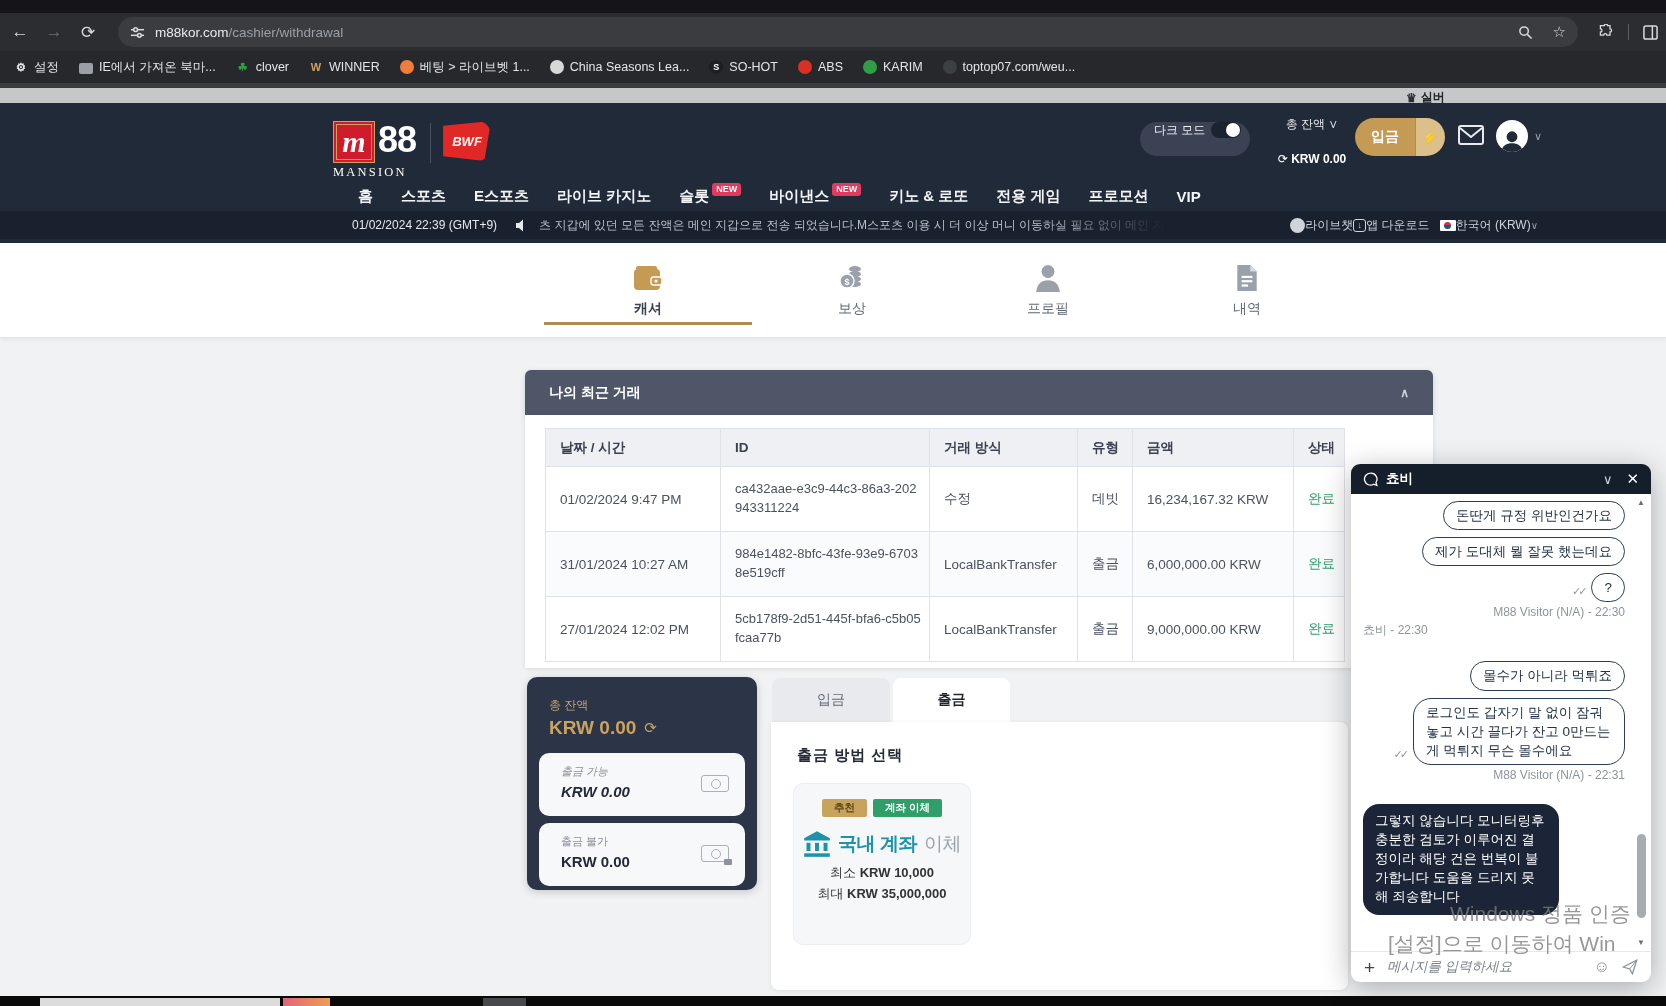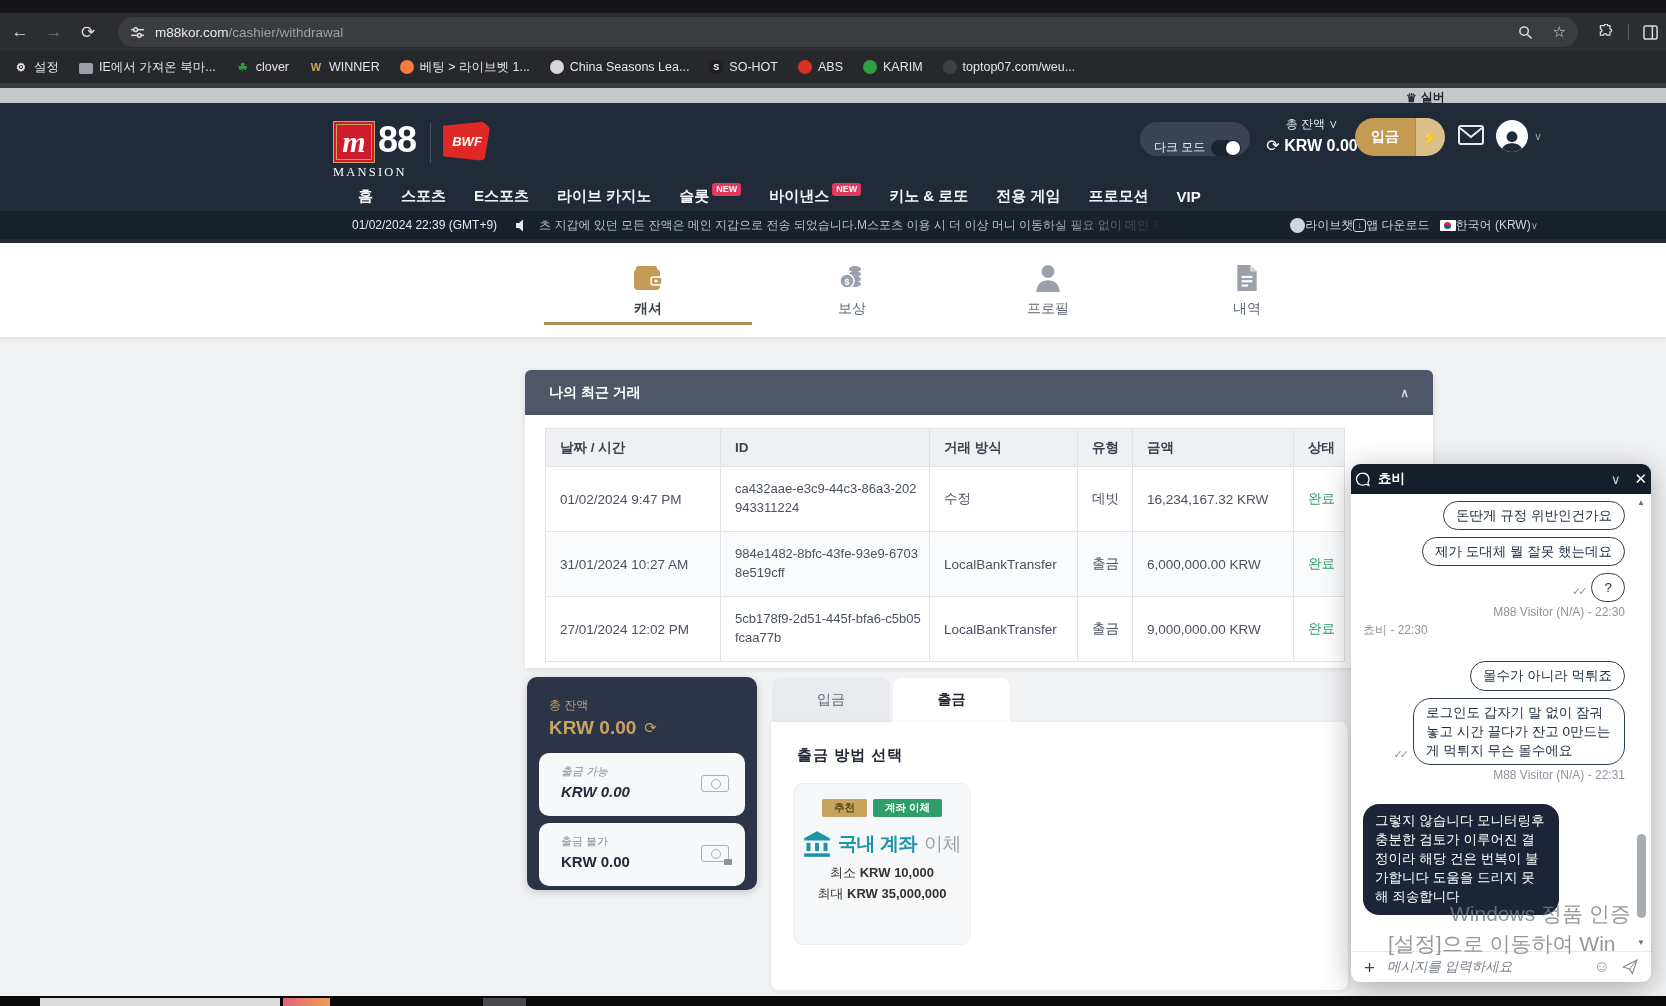--- a/index.html
+++ b/index.html
@@ -29,26 +29,26 @@
   .crown{font-size:12px;color:#2a2f38;}
 
   
   .site-header{position:absolute;left:0;top:103px;width:1666px;height:140px;background:#212a38;}
   .logo{position:absolute;left:333px;top:18px;display:flex;align-items:flex-start;}
   .logo-m{width:42px;height:42px;background:#cf1b2b;border:1px solid #c9a35f;box-shadow:inset 0 0 0 2px #cf1b2b, inset 0 0 0 3px #c9a35f;color:#fff;display:flex;align-items:center;justify-content:center;font-family:"Liberation Serif",serif;font-weight:bold;font-style:italic;font-size:30px;}
   .logo-88{color:#fff;font-size:36px;font-weight:bold;line-height:38px;margin-left:3px;letter-spacing:-1px;}
   .logo-sub{position:absolute;left:0;top:44px;color:#fff;font-size:12.5px;letter-spacing:2.2px;font-family:"Liberation Serif",serif;}
   .logo-div{width:1px;height:40px;background:#4a5264;margin:2px 12px 0 14px;}
   .bwf{width:48px;height:40px;background:#e02826;border-radius:6px 14px 14px 6px;clip-path:polygon(0 12%,100% 0,86% 100%,0 88%);display:flex;align-items:center;justify-content:center;color:#fff;font-style:italic;font-weight:bold;font-size:13px;}
-  .darkpill{position:absolute;left:1140px;top:19px;width:110px;height:34px;background:#3a4254;border-radius:17px;display:flex;align-items:flex-end;justify-content:space-between;padding:0 9px 0 14px;color:#eef1f5;font-size:12px;}
+  .darkpill{position:absolute;left:1140px;top:19px;width:110px;height:34px;background:#3a4254;border-radius:17px;display:flex;align-items:flex-start;justify-content:space-between;padding:0 9px 0 14px;color:#eef1f5;font-size:12px;}
   .toggle{width:30px;height:16px;background:#1c2330;border-radius:8px;position:relative;}
   .toggle .knob{position:absolute;right:1px;top:1px;width:14px;height:14px;border-radius:50%;background:#fff;}
   .balance-hdr{position:absolute;left:1266px;top:13px;width:92px;text-align:center;color:#fff;}
   .balance-hdr .l1{font-size:12px;color:#e8ecf2;}
-  .balance-hdr .l2{font-size:16px;font-weight:bold;margin-top:3px;white-space:nowrap;}
+  .balance-hdr .l2{font-size:12px;font-weight:bold;margin-top:19px;white-space:nowrap;}
   .gold-refresh{color:#fff;font-weight:normal;}
   .dep-btn{position:absolute;left:1355px;top:15px;height:38px;display:flex;border-radius:19px;overflow:hidden;}
   .dep-main{width:60px;background:#c49a55;color:#fff;font-size:14px;font-weight:bold;display:flex;align-items:center;justify-content:center;}
   .dep-alt{width:30px;background:#dcc08a;display:flex;align-items:center;justify-content:center;font-size:13px;border-left:1px solid #b08d4f;}
   .mail-ico{position:absolute;left:1458px;top:22px;}
   .avatar{position:absolute;left:1496px;top:17px;width:32px;height:32px;border-radius:50%;background:#fff;display:flex;align-items:flex-end;justify-content:center;overflow:hidden;}
   .avatar-chev{position:absolute;left:1534px;top:27px;color:#97a0ad;font-size:11px;}
   .mainnav{position:absolute;left:358px;top:84px;display:flex;align-items:center;gap:28px;}
   .nav-item{color:#f2f4f7;font-size:15px;font-weight:bold;white-space:nowrap;position:relative;display:flex;align-items:flex-start;gap:3px;}
   .badge-new{background:#e13a5e;color:#fff;font-size:9px;font-weight:bold;border-radius:3px;padding:2px 4px;line-height:1;position:relative;top:-4px;}
@@ -106,21 +106,21 @@
   .mb.rec{background:#c8a35e;color:#5b4a15;}
   .mb.type{background:#2f9e68;color:#fff;}
   .mname{display:flex;align-items:center;justify-content:center;gap:7px;margin-top:14px;}
   .mname .t1{font-size:19px;font-weight:bold;color:#1b93a8;letter-spacing:-0.5px;}
   .mname .t2{font-size:19px;color:#9aa2ab;letter-spacing:-0.5px;}
   .mlimit{font-size:13px;color:#333;margin-top:7px;}
   .mlimit b{font-weight:bold;}
 
   
   .chat{position:absolute;left:1351px;top:464px;width:300px;height:518px;border-radius:9px;box-shadow:0 6px 30px rgba(0,0,0,.3);background:#fff;z-index:40;display:flex;flex-direction:column;}
-  .chat-head{height:30px;background:#141f2b;border-radius:9px 9px 0 0;display:flex;align-items:center;padding:0 4px;gap:8px;color:#fff;}
+  .chat-head{height:30px;background:#141f2b;border-radius:9px 9px 0 0;display:flex;align-items:center;padding:0 12px;gap:8px;color:#fff;}
   .chat-title{font-size:13.5px;font-weight:bold;}
   .chat-hbtn{color:#cfd6de;font-size:13px;margin-left:14px;}
   .chat-hbtn.x{font-size:15px;color:#fff;}
   .chat-body{flex:1;position:relative;padding:0 26px 0 12px;overflow:hidden;}
   .msg-row{display:flex;justify-content:flex-end;align-items:flex-end;gap:7px;margin-top:7px;}
   .msg-row.agent{justify-content:flex-start;margin-top:16px;}
   .bub-v{border:1.5px solid #2c3c55;border-radius:18px;padding:4px 12px;font-size:13.5px;color:#233247;background:#fff;max-width:212px;line-height:1.42;}
   .bub-a{background:#1b2537;color:#fff;border-radius:16px;padding:8px 12px;font-size:13.5px;line-height:1.4;max-width:196px;}
   .ticks{color:#8d949c;font-size:11px;letter-spacing:-3px;padding-bottom:4px;}
   .chat-meta{font-size:12px;color:#8d949c;margin-top:3px;}

